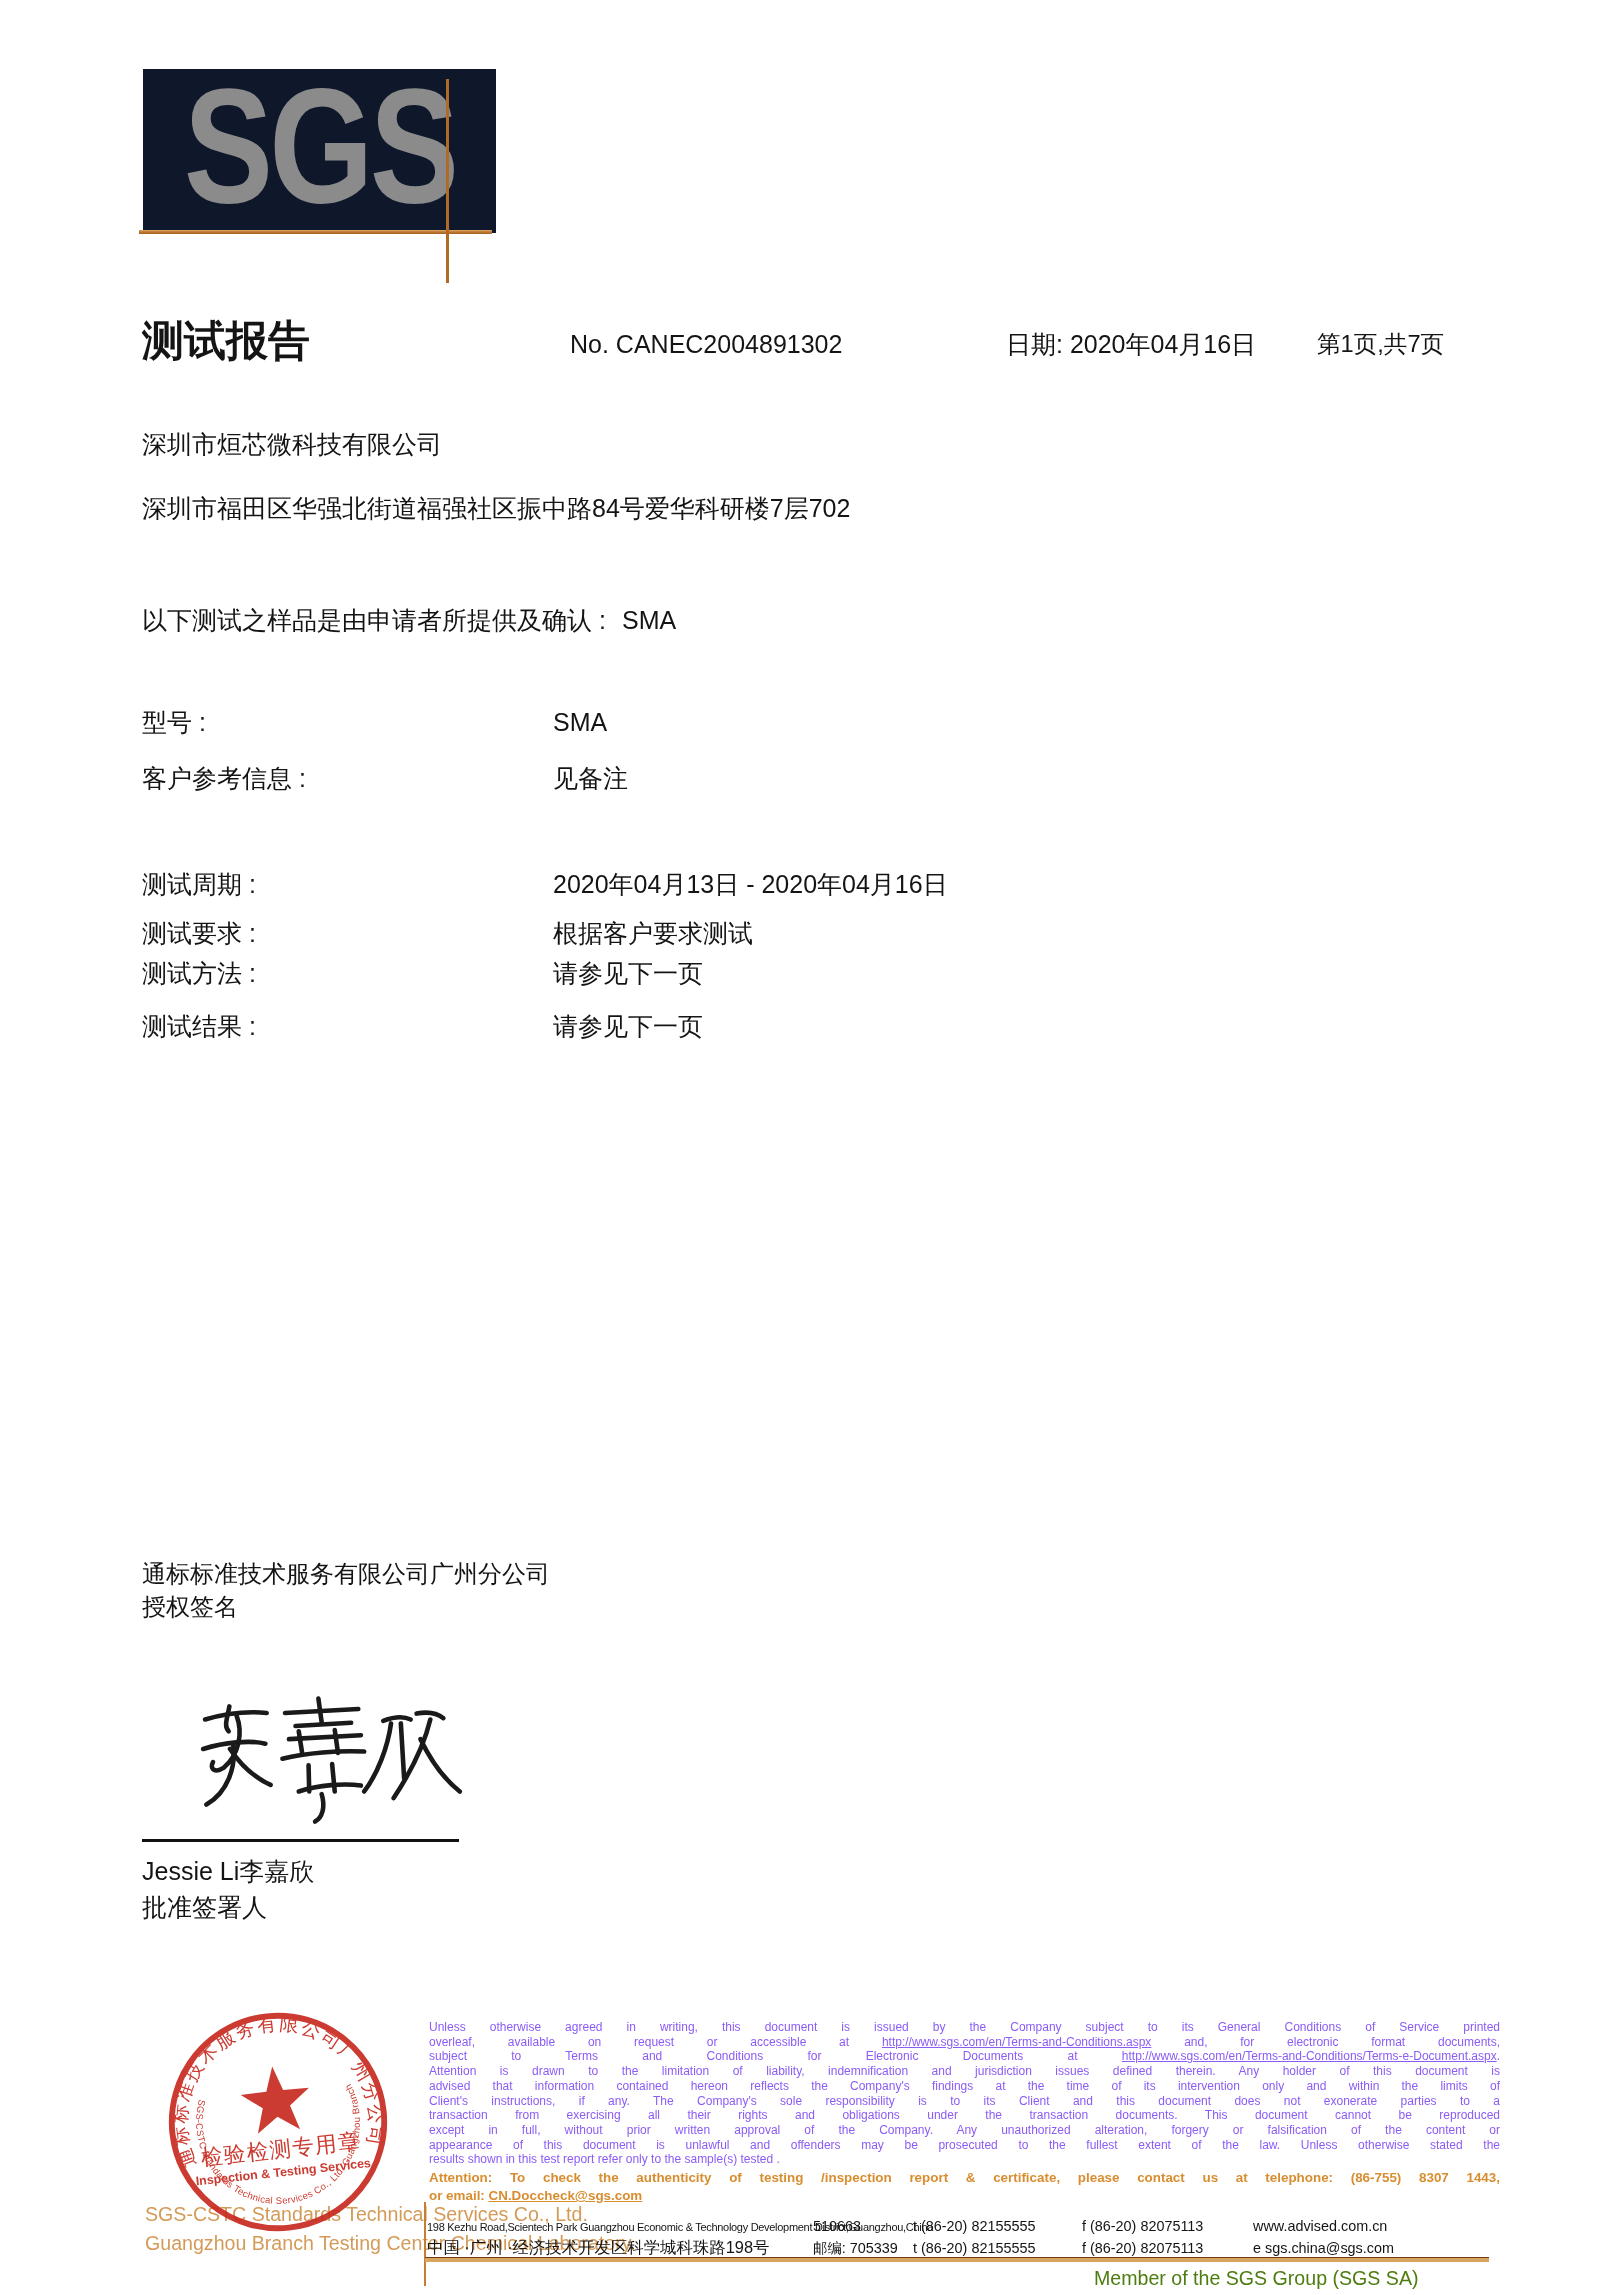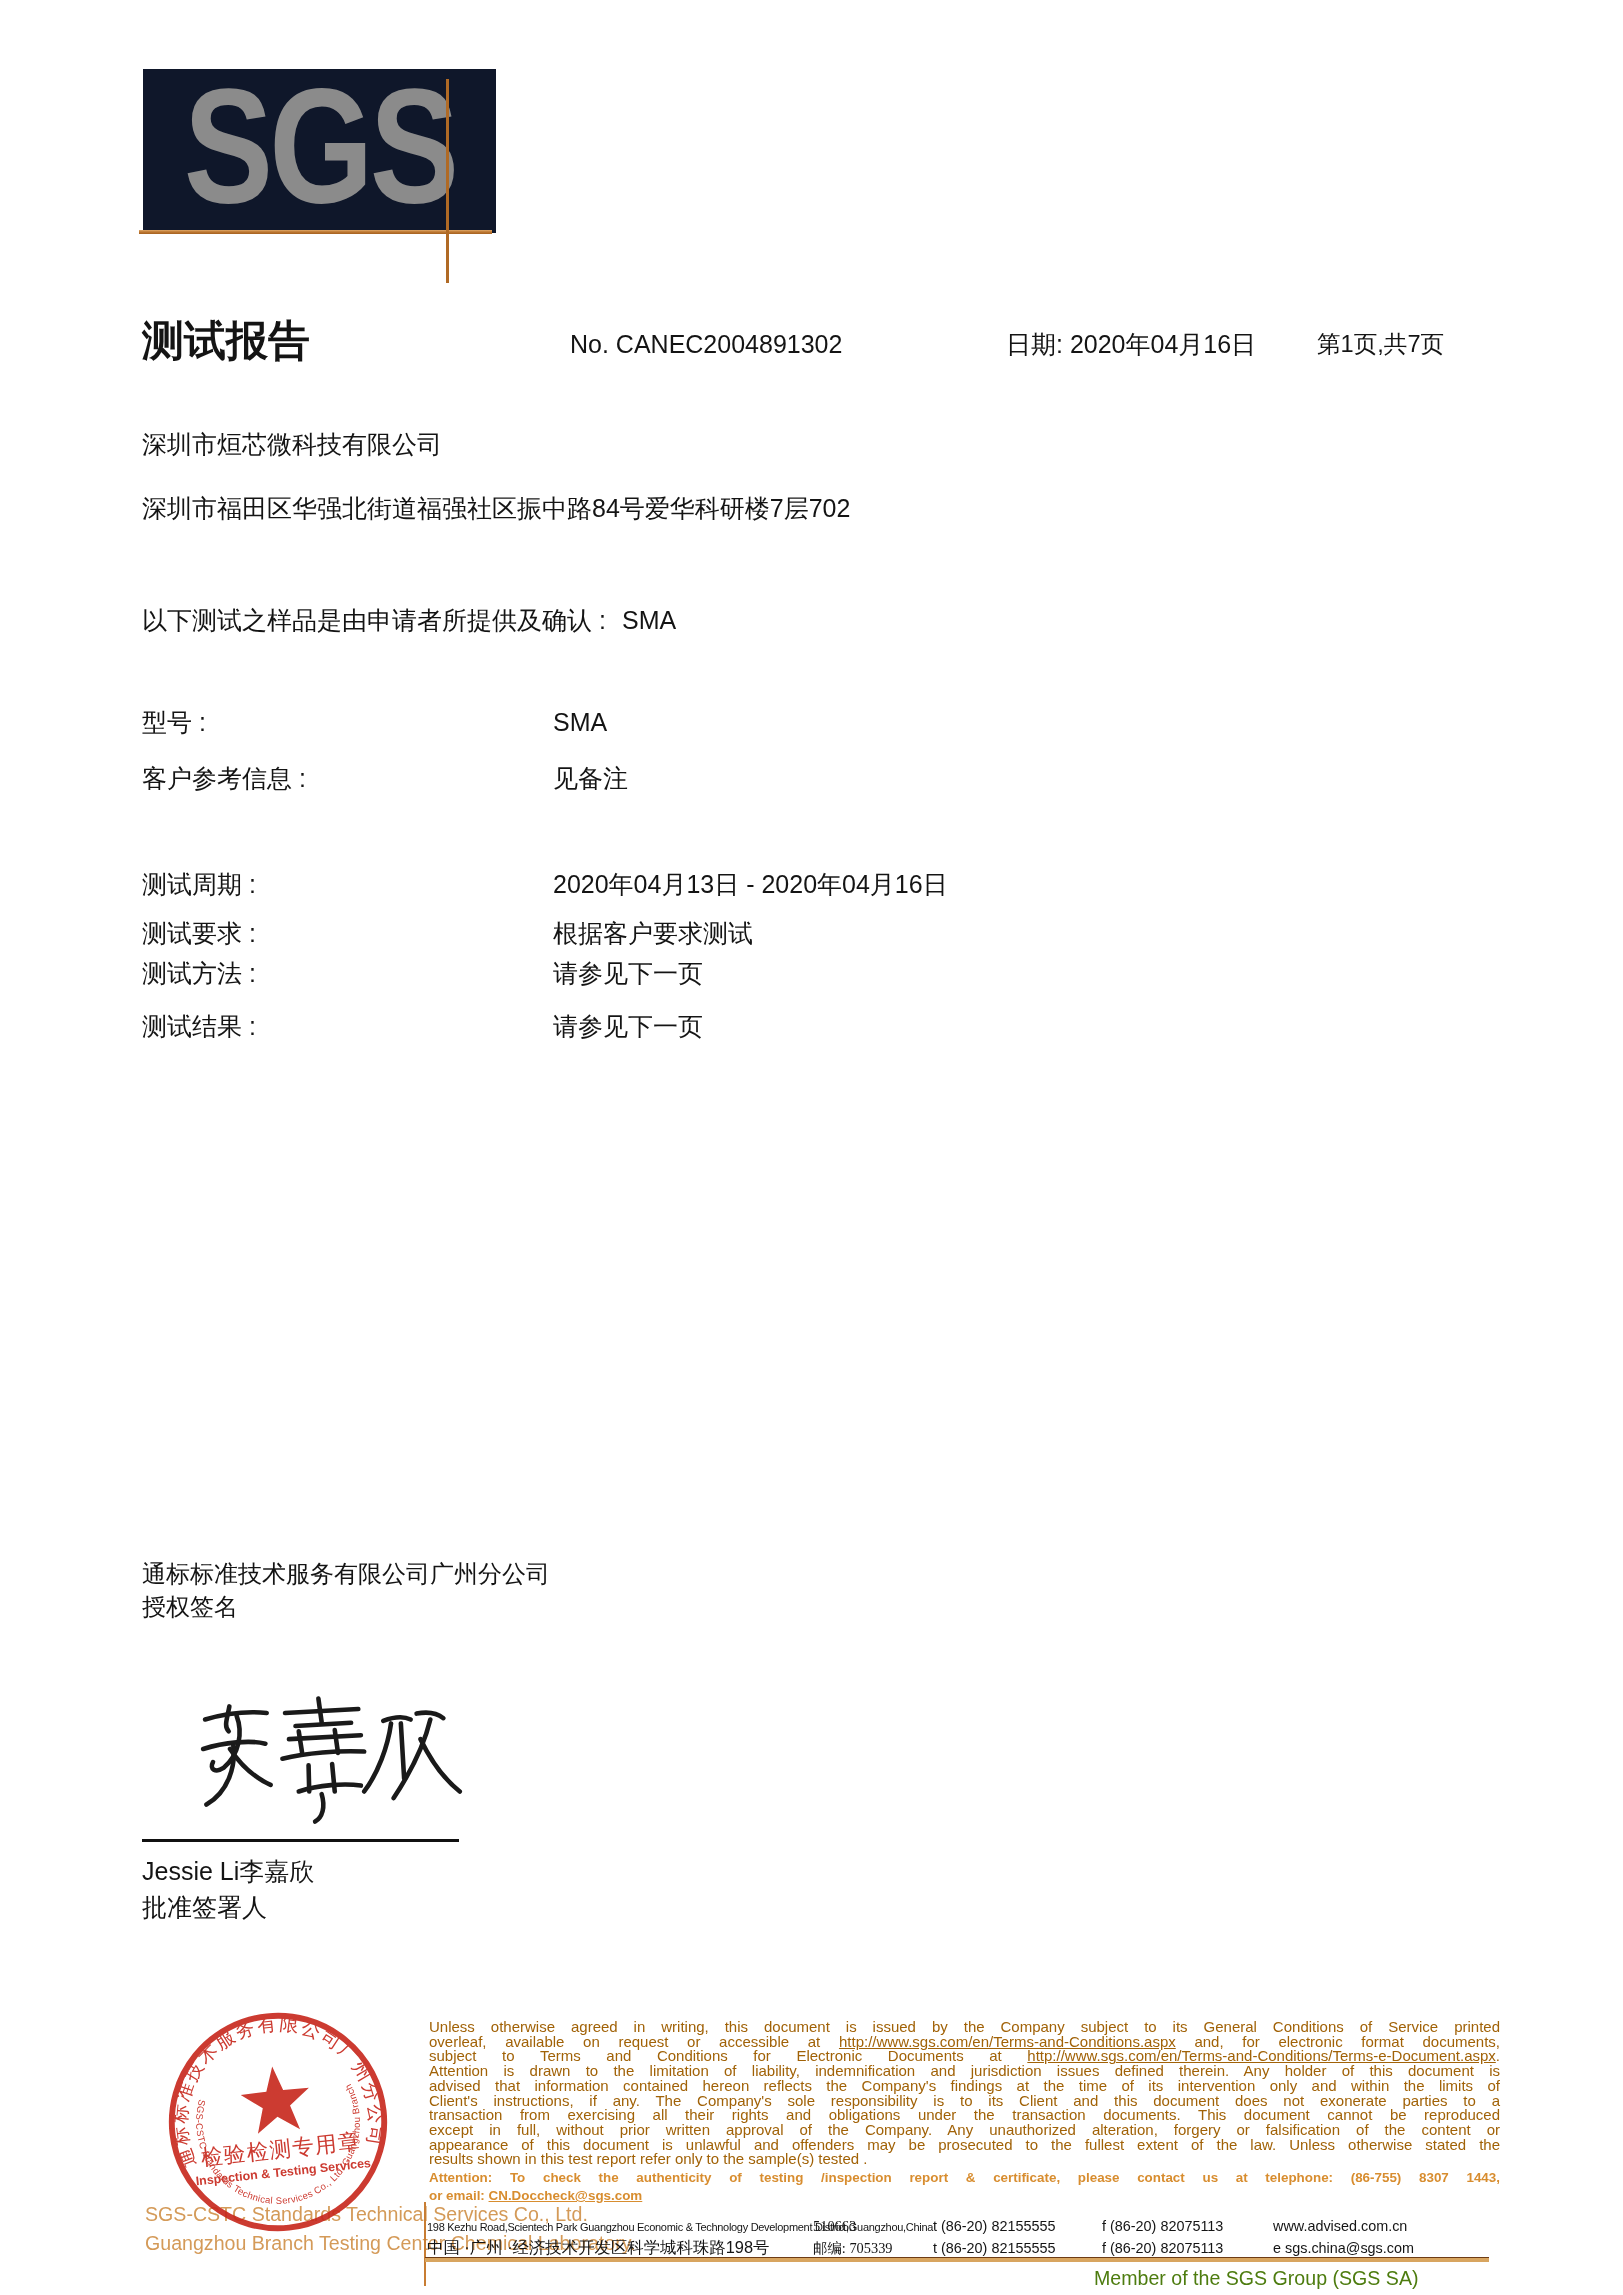--- a/index.html
+++ b/index.html
@@ -23,28 +23,28 @@
   .bodyline{position:absolute;left:142px;font-size:25px;line-height:30px;}
   .row{position:absolute;left:142px;width:1342px;font-size:25px;line-height:30px;}
   .row .val{position:absolute;left:411px;top:0;}
 
   
   .sig-line{position:absolute;left:142px;top:1839px;width:317px;height:3.3px;background:#111;}
   .sig-svg{position:absolute;left:167px;top:1692px;}
   .footer-co{position:absolute;left:145px;font-size:19.6px;line-height:23.6px;color:#d49a58;white-space:nowrap;}
   .stamp{position:absolute;left:160px;top:2004px;width:236px;height:236px;opacity:.9;transform:rotate(-6deg);}
   .vdiv{position:absolute;left:424px;top:2202px;width:2px;height:84px;background:#c87d33;}
-  .disc{position:absolute;left:429px;top:2020px;width:1071px;font-size:15px;line-height:14.7px;color:#a16207;}
+  .disc{position:absolute;left:429px;top:2020px;width:1071px;font-size:12px;line-height:14.7px;color:#8b5cf6;}
   .disc .dl{text-align:justify;text-align-last:justify;}
   .disc .dl.last{text-align-last:left;}
   .attn{position:absolute;left:429px;width:1071px;font-size:13.4px;font-weight:bold;color:#d88d2f;line-height:17px;}
   .attn.j{text-align:justify;text-align-last:justify;}
   .u{text-decoration:underline;margin-top:20px;}
   .addr-row{position:absolute;left:427px;width:1073px;display:flex;align-items:baseline;white-space:nowrap;}
-  .c1{width:386px;} .c2{width:120px;font-family:Liberation Serif, serif;} .c3{width:169px;} .c4{width:171px;}
+  .c1{width:386px;} .c2{width:100px;} .c3{width:169px;} .c4{width:171px;}
   .addr-en{font-size:11px;letter-spacing:-0.3px;}
   .addr-cn{font-size:16.4px;}
   .num{font-size:14.4px;}
   .rule{position:absolute;left:425px;top:2257px;width:1064px;height:5.2px;z-index:3;
         background:linear-gradient(180deg,#6e3c14 0 30%,#d8a560 30% 100%);}
   .member{position:absolute;left:1094px;top:2267px;font-size:19.6px;color:#4d7c0f;}
   u{text-decoration:underline;}
 </style>
 </head>
 <body>

